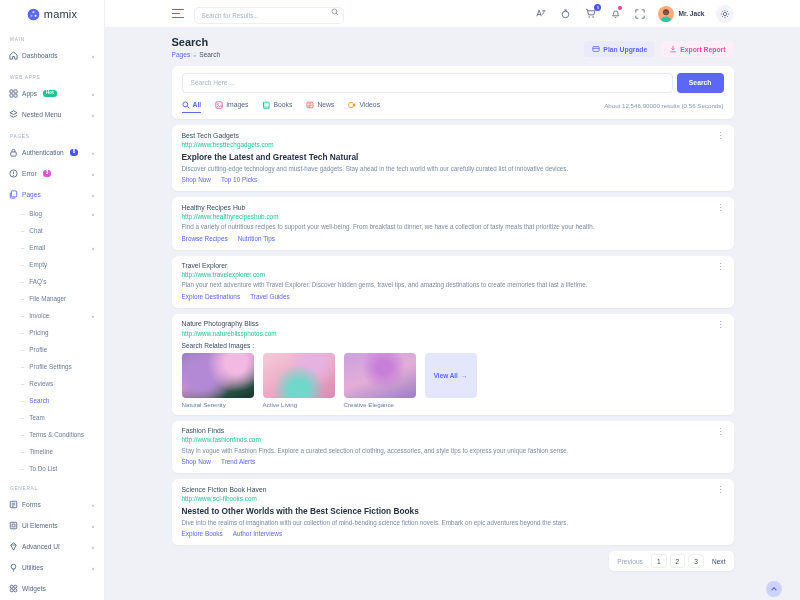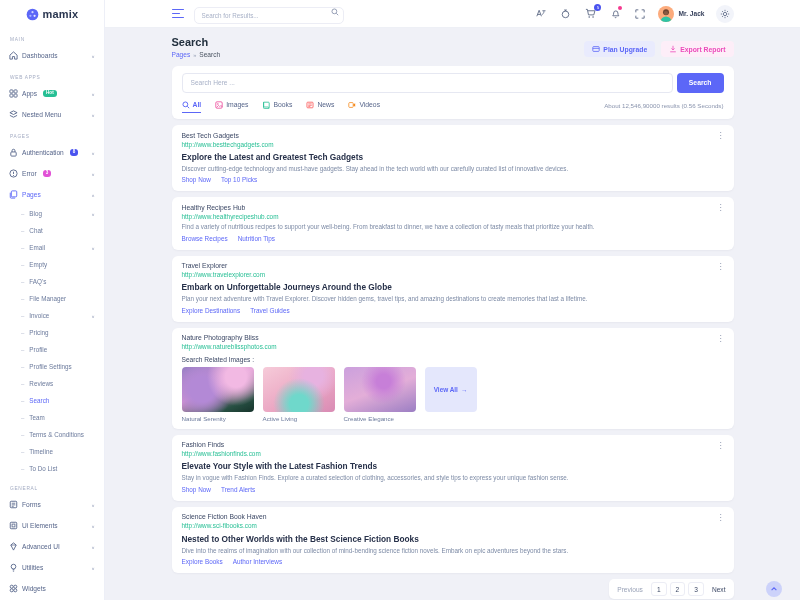--- a/index.html
+++ b/index.html
@@ -1,21 +1,21 @@
 <!DOCTYPE html>
 <html><head>
 <meta charset="utf-8">
 <style>
 *{margin:0;padding:0;box-sizing:border-box;font-family:"Liberation Sans","DejaVu Sans",sans-serif}
 html,body{width:800px;height:600px;overflow:hidden;background:#f0f1f7}
 .app{display:flex;width:800px;height:600px}
 
 .sidebar{width:105px;min-width:105px;background:#fff;border-right:1px solid #edeff7;height:600px;overflow:hidden}
 .logo{height:28px;display:flex;align-items:center;justify-content:center;gap:4px;cursor:pointer}
-.logo-text{font-size:11px;font-weight:700;color:#2a3650;letter-spacing:.2px}
+.logo-text{font-size:11px;font-weight:400;color:#2a3650;letter-spacing:.2px}
 .nav-section{height:17px;display:flex;align-items:flex-end;font-size:4.8px;color:#a3abc2;letter-spacing:.7px;padding:0 10px 3px;text-transform:uppercase}
 .nav-item{height:21px;display:flex;align-items:center;gap:4px;padding:0 9px;font-size:6.6px;color:#56658a;cursor:pointer}
 .nav-item.active{color:#5c67f7}
 .nav-ic{width:9px;height:9px;display:flex;flex:none}
 .nav-sub{height:17px;display:flex;align-items:center;gap:3px;padding:0 9px 0 21px;font-size:6.3px;color:#6b7a9c;cursor:pointer}
 .nav-sub::before{content:"–";color:#aab3c9;font-size:6px;margin-right:2px}
 .nav-sub.active{color:#5c67f7}
 .chev{margin-left:auto;font-size:5px;color:#9aa3bd;transform:scaleY(.75)}
 .badge{font-size:4.6px;font-weight:700;color:#fff;border-radius:3px;padding:1.5px 3px;line-height:1;margin-left:2px}
 .badge-hot{background:#26bf94}
@@ -437,21 +437,21 @@
               <span>Videos</span>
             </span>
             <span class="resinfo">About 12,546,90000 results (0.56 Seconds)</span>
           </div>
         </div>
 
         <div class="card">
           <span class="kebab">⋮</span>
           <div class="site">Best Tech Gadgets</div>
           <a class="url">http://www.besttechgadgets.com</a>
-          <div class="rtitle">Explore the Latest and Greatest Tech Gadgets</div>
+          <div class="rtitle">Explore the Latest and Greatest Tech Natural</div>
           <div class="rdesc">Discover cutting-edge technology and must-have gadgets. Stay ahead in the tech world with our carefully curated list of innovative devices.</div>
           <div class="rlinks">
             <a>Shop Now</a>
             <a>Top 10 Picks</a>
           </div>
         </div>
 
         <div class="card">
           <span class="kebab">⋮</span>
           <div class="site">Healthy Recipes Hub</div>
@@ -460,21 +460,20 @@
           <div class="rlinks">
             <a>Browse Recipes</a>
             <a>Nutrition Tips</a>
           </div>
         </div>
 
         <div class="card">
           <span class="kebab">⋮</span>
           <div class="site">Travel Explorer</div>
           <a class="url">http://www.travelexplorer.com</a>
-          <div class="rtitle">Embark on Unforgettable Journeys Around the Globe</div>
           <div class="rdesc">Plan your next adventure with Travel Explorer. Discover hidden gems, travel tips, and amazing destinations to create memories that last a lifetime.</div>
           <div class="rlinks">
             <a>Explore Destinations</a>
             <a>Travel Guides</a>
           </div>
         </div>
 
         <div class="card">
           <span class="kebab">⋮</span>
           <div class="site">Nature Photography Bliss</div>
@@ -497,21 +496,20 @@
               <span>View All</span>
               <span>→</span>
             </div>
           </div>
         </div>
 
         <div class="card">
           <span class="kebab">⋮</span>
           <div class="site">Fashion Finds</div>
           <a class="url">http://www.fashionfinds.com</a>
-          <div class="rtitle">Elevate Your Style with the Latest Fashion Trends</div>
           <div class="rdesc">Stay in vogue with Fashion Finds. Explore a curated selection of clothing, accessories, and style tips to express your unique fashion sense.</div>
           <div class="rlinks">
             <a>Shop Now</a>
             <a>Trend Alerts</a>
           </div>
         </div>
 
         <div class="card">
           <span class="kebab">⋮</span>
           <div class="site">Science Fiction Book Haven</div>

